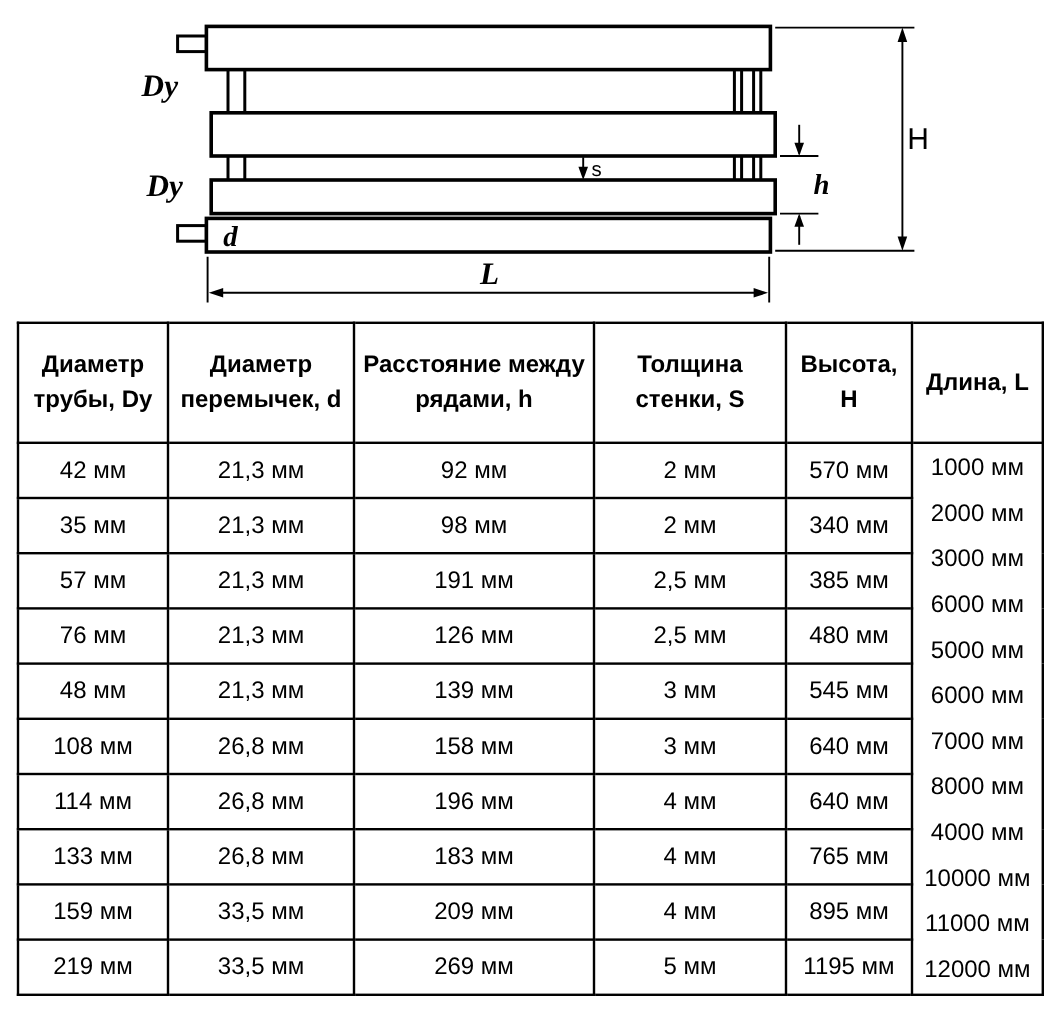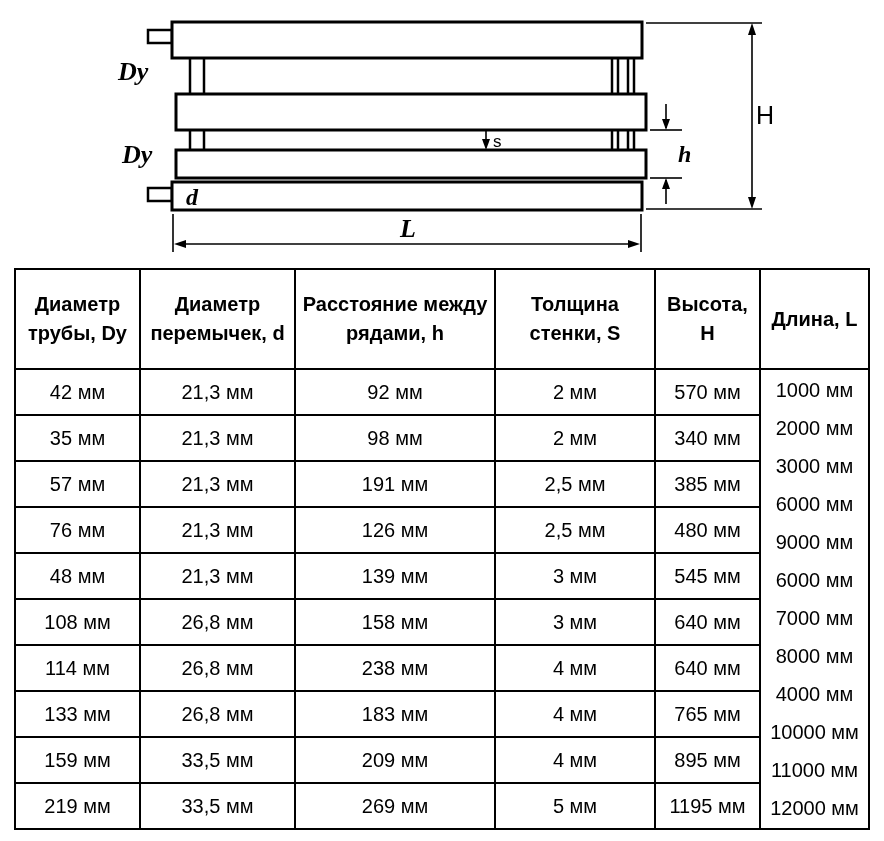--- a/index.html
+++ b/index.html
@@ -134,21 +134,21 @@
       <td>42 мм</td>
       <td>21,3 мм</td>
       <td>92 мм</td>
       <td>2 мм</td>
       <td>570 мм</td>
       <td class="lengths" rowspan="10">
         <div>1000 мм</div>
         <div>2000 мм</div>
         <div>3000 мм</div>
         <div>6000 мм</div>
-        <div>9000 мм</div>
+        <div>5000 мм</div>
         <div>6000 мм</div>
         <div>7000 мм</div>
         <div>8000 мм</div>
         <div>4000 мм</div>
         <div>10000 мм</div>
         <div>11000 мм</div>
         <div>12000 мм</div>
       </td>
     </tr>
     <tr>
@@ -182,21 +182,21 @@
     <tr>
       <td>108 мм</td>
       <td>26,8 мм</td>
       <td>158 мм</td>
       <td>3 мм</td>
       <td>640 мм</td>
     </tr>
     <tr>
       <td>114 мм</td>
       <td>26,8 мм</td>
-      <td>238 мм</td>
+      <td>196 мм</td>
       <td>4 мм</td>
       <td>640 мм</td>
     </tr>
     <tr>
       <td>133 мм</td>
       <td>26,8 мм</td>
       <td>183 мм</td>
       <td>4 мм</td>
       <td>765 мм</td>
     </tr>

